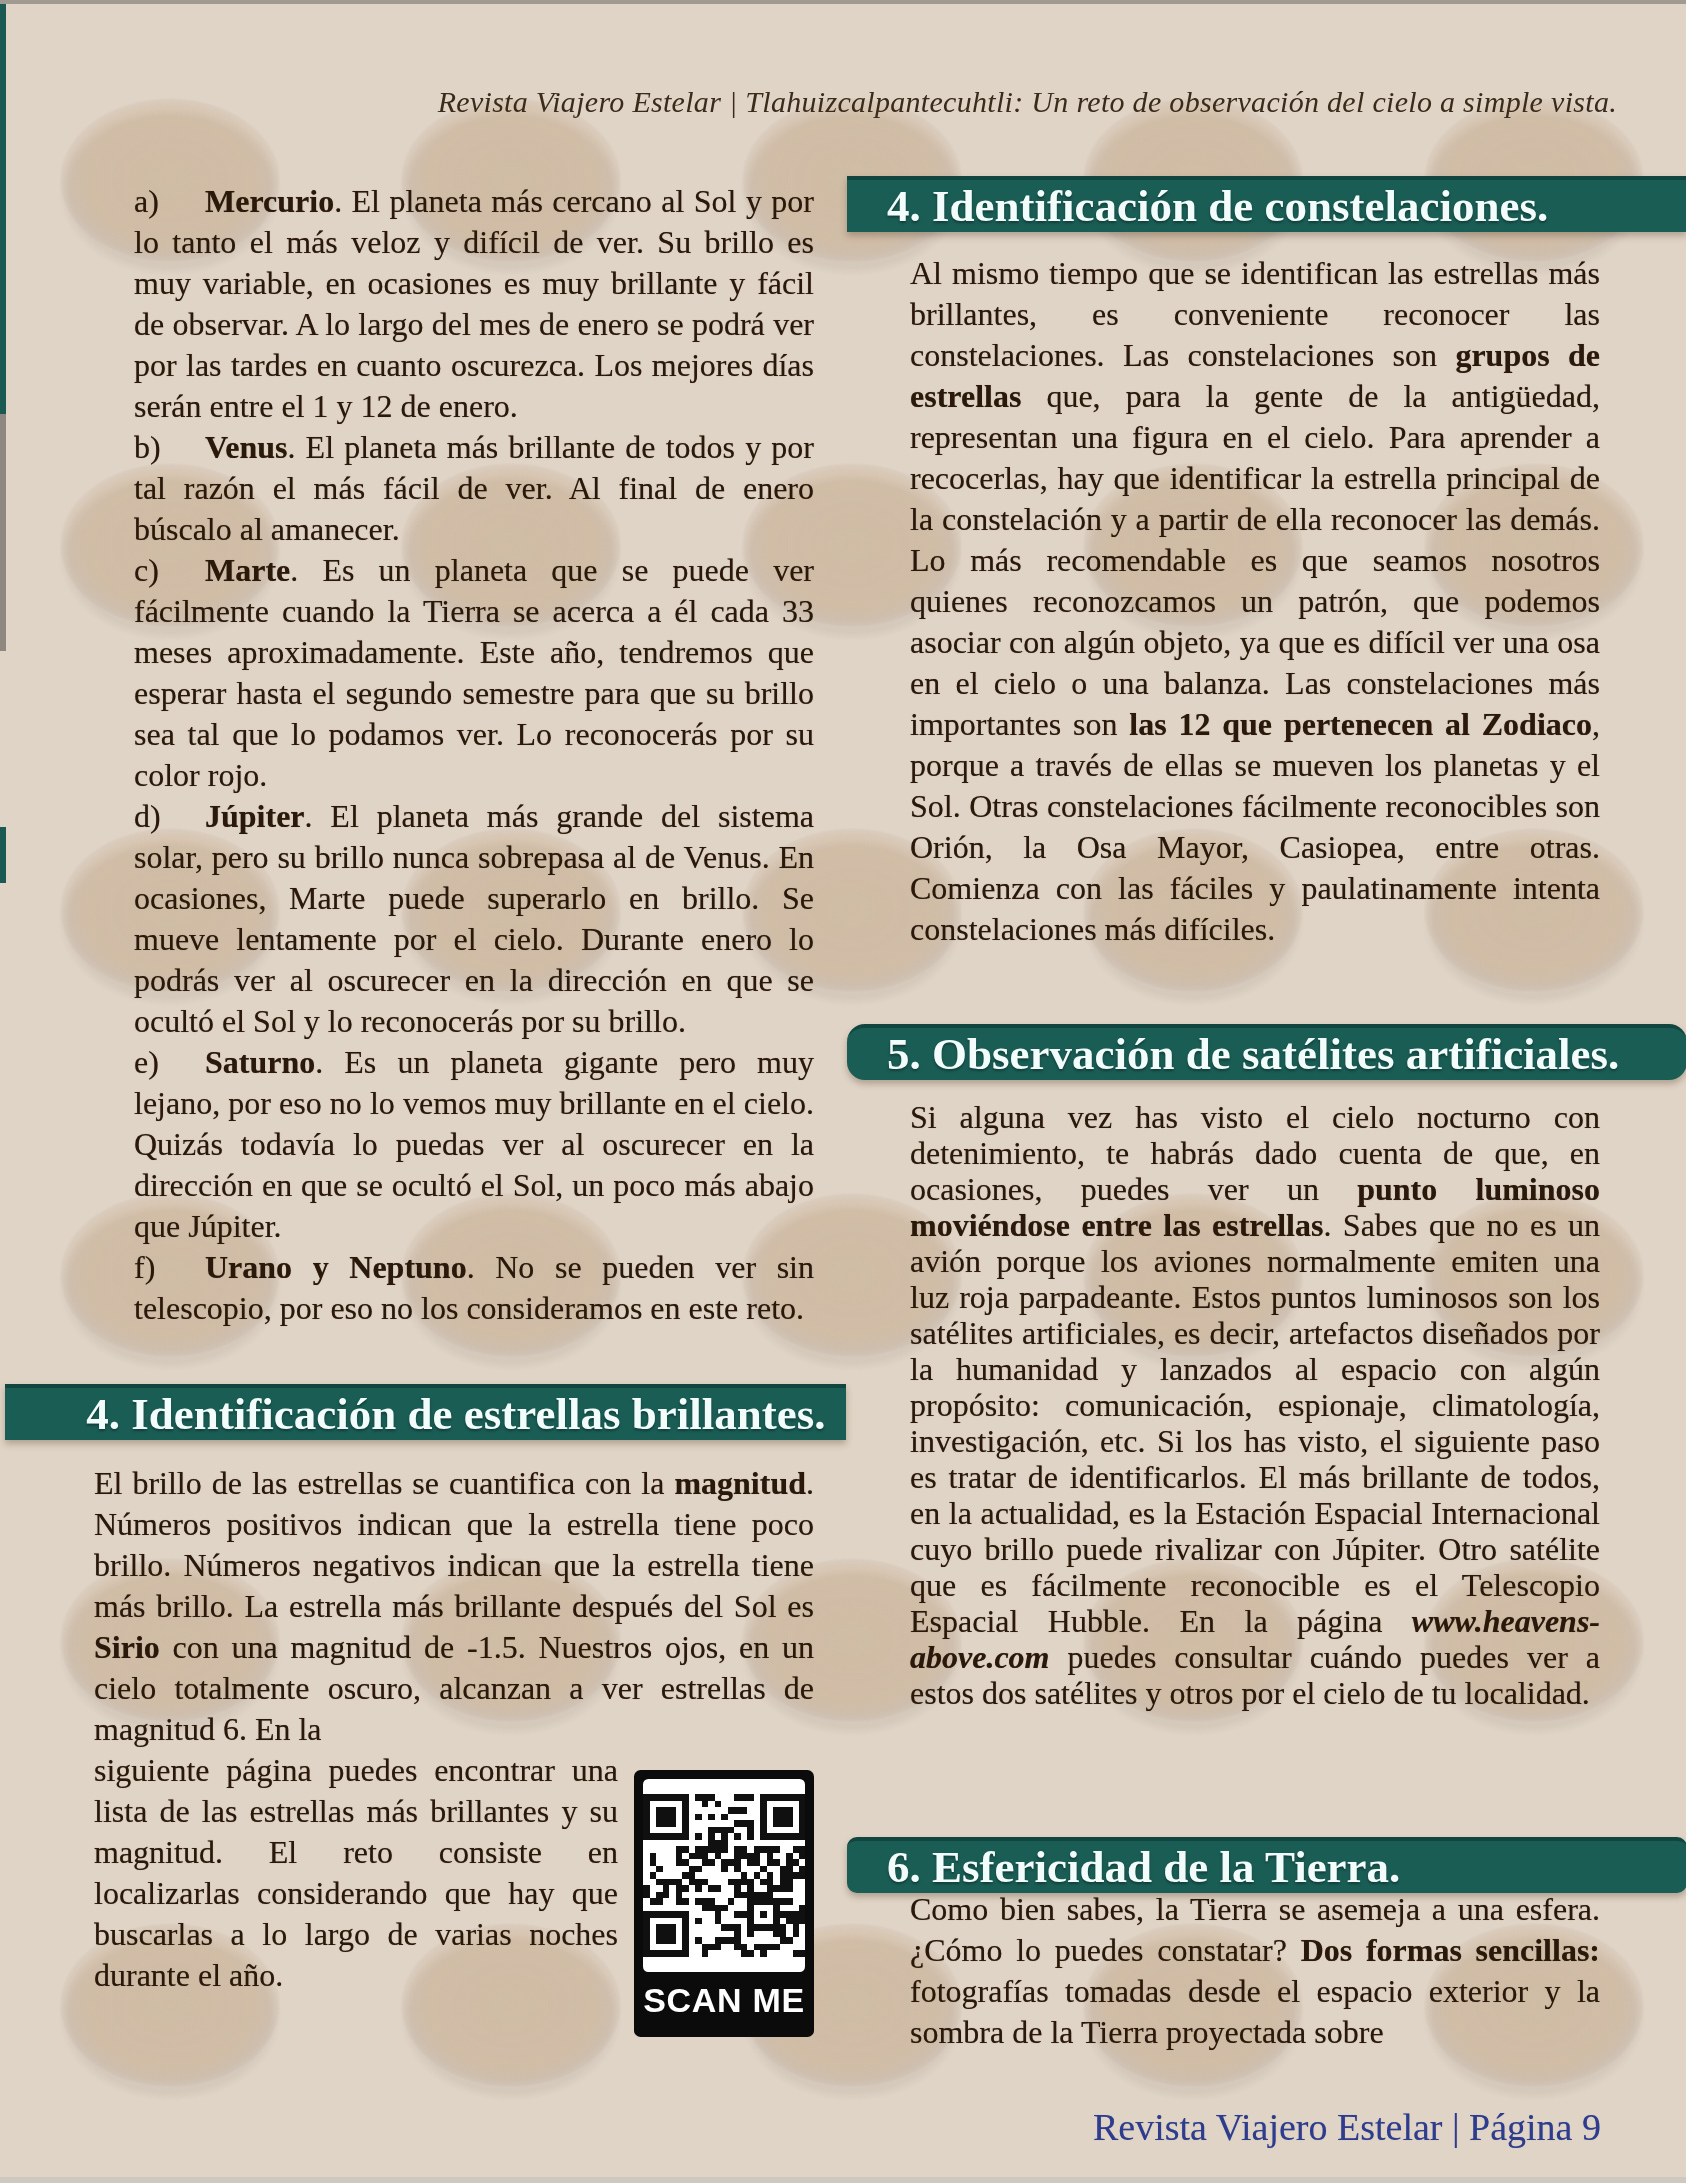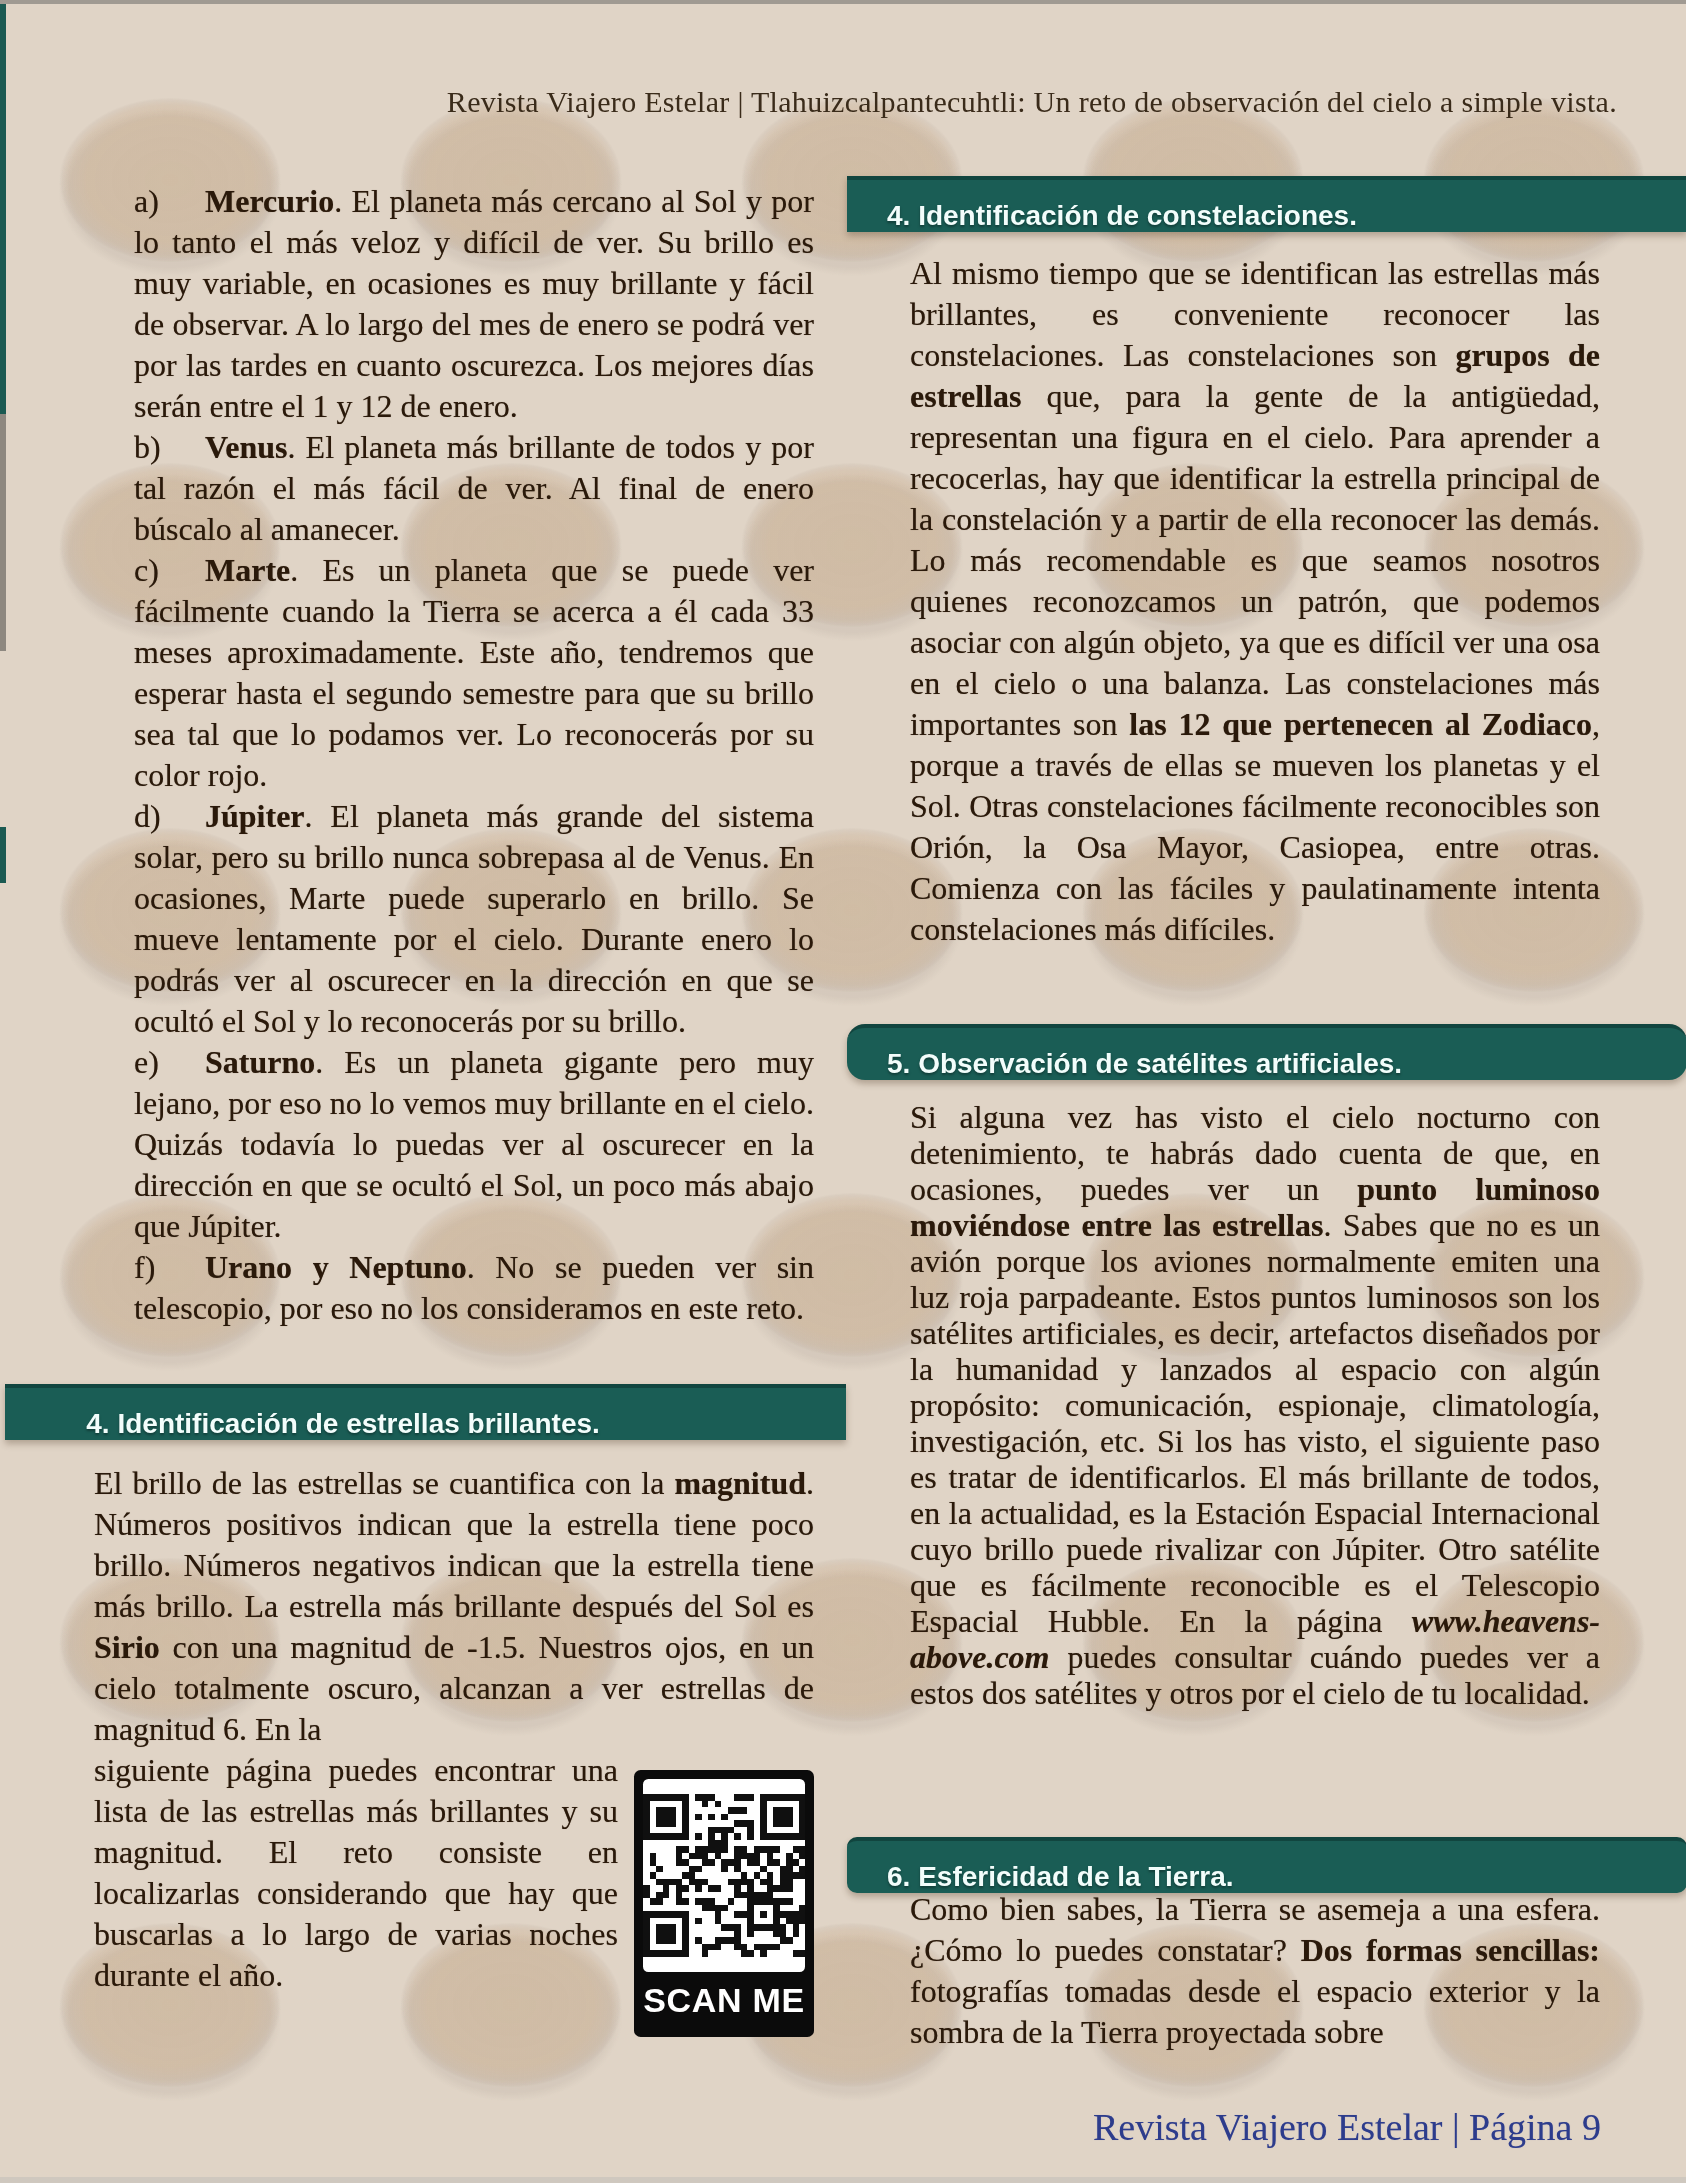--- a/index.html
+++ b/index.html
@@ -31,40 +31,40 @@
   
   .edge{position:absolute;z-index:3;}
   .edge.top-line{left:0;top:0;width:1687px;height:4px;background:#a09a92;}
   .edge.left-teal-1{left:0;top:4px;width:6px;height:410px;background:#1b5a52;}
   .edge.left-gray{left:0;top:414px;width:6px;height:237px;background:#8e8880;}
   .edge.left-teal-2{left:0;top:827px;width:6px;height:56px;background:#1b5a52;}
   .edge.bottom-line{left:0;top:2177px;width:1687px;height:6.6px;background:#cfc8bf;}
 
   .page-header{
     position:absolute;top:85px;right:70px;z-index:2;
-    font-size:30px;letter-spacing:0.3px;
+    font-style:italic;font-size:30px;letter-spacing:0.3px;
     color:#3a2b1a;white-space:nowrap;
   }
 
   .body-text{font-size:32px;line-height:41px;text-align:justify;
     text-shadow:0 0 0.7px rgba(42,25,10,0.55);}
   .body-text p{margin:0;padding:0;}
 
   .col-left{position:absolute;left:94px;top:181px;width:720px;z-index:2;}
   .list-items{margin-left:40px;}
   .list-item .letter{display:inline-block;min-width:71px;}
 
   .section-bar{
     position:absolute;z-index:2;height:56px;
     background:var(--teal);
     border-top:4.6px solid var(--teal-dark);
     box-shadow:0 4px 6.6px rgba(70,50,30,0.30);
-    display:flex;align-items:flex-end;
-    font-family:Liberation Sans, sans-serif;
-    font-weight:700;font-size:28px;color:var(--bar-text);
+    display:flex;align-items:flex-start;
+    font-family:Liberation Serif, serif;
+    font-weight:700;font-size:45px;color:var(--bar-text);
     text-shadow:0 2px 2.6px rgba(0,0,0,0.35);
     white-space:nowrap;
   }
   .bar-3{left:5.3px;top:1384px;width:841px;padding-left:81px;box-sizing:border-box;}
   .bar-4{left:847px;top:176px;width:840px;padding-left:40px;box-sizing:border-box;}
   .bar-5{left:847px;top:1024px;width:840px;padding-left:40px;box-sizing:border-box;border-radius:18px;}
   .bar-6{left:847px;top:1837px;width:840px;height:56px;padding-left:40px;box-sizing:border-box;border-radius:10px;}
 
   .sec3-text{position:absolute;left:94px;top:1463px;width:720px;z-index:2;}
   .wrap-zone{overflow:hidden;}

